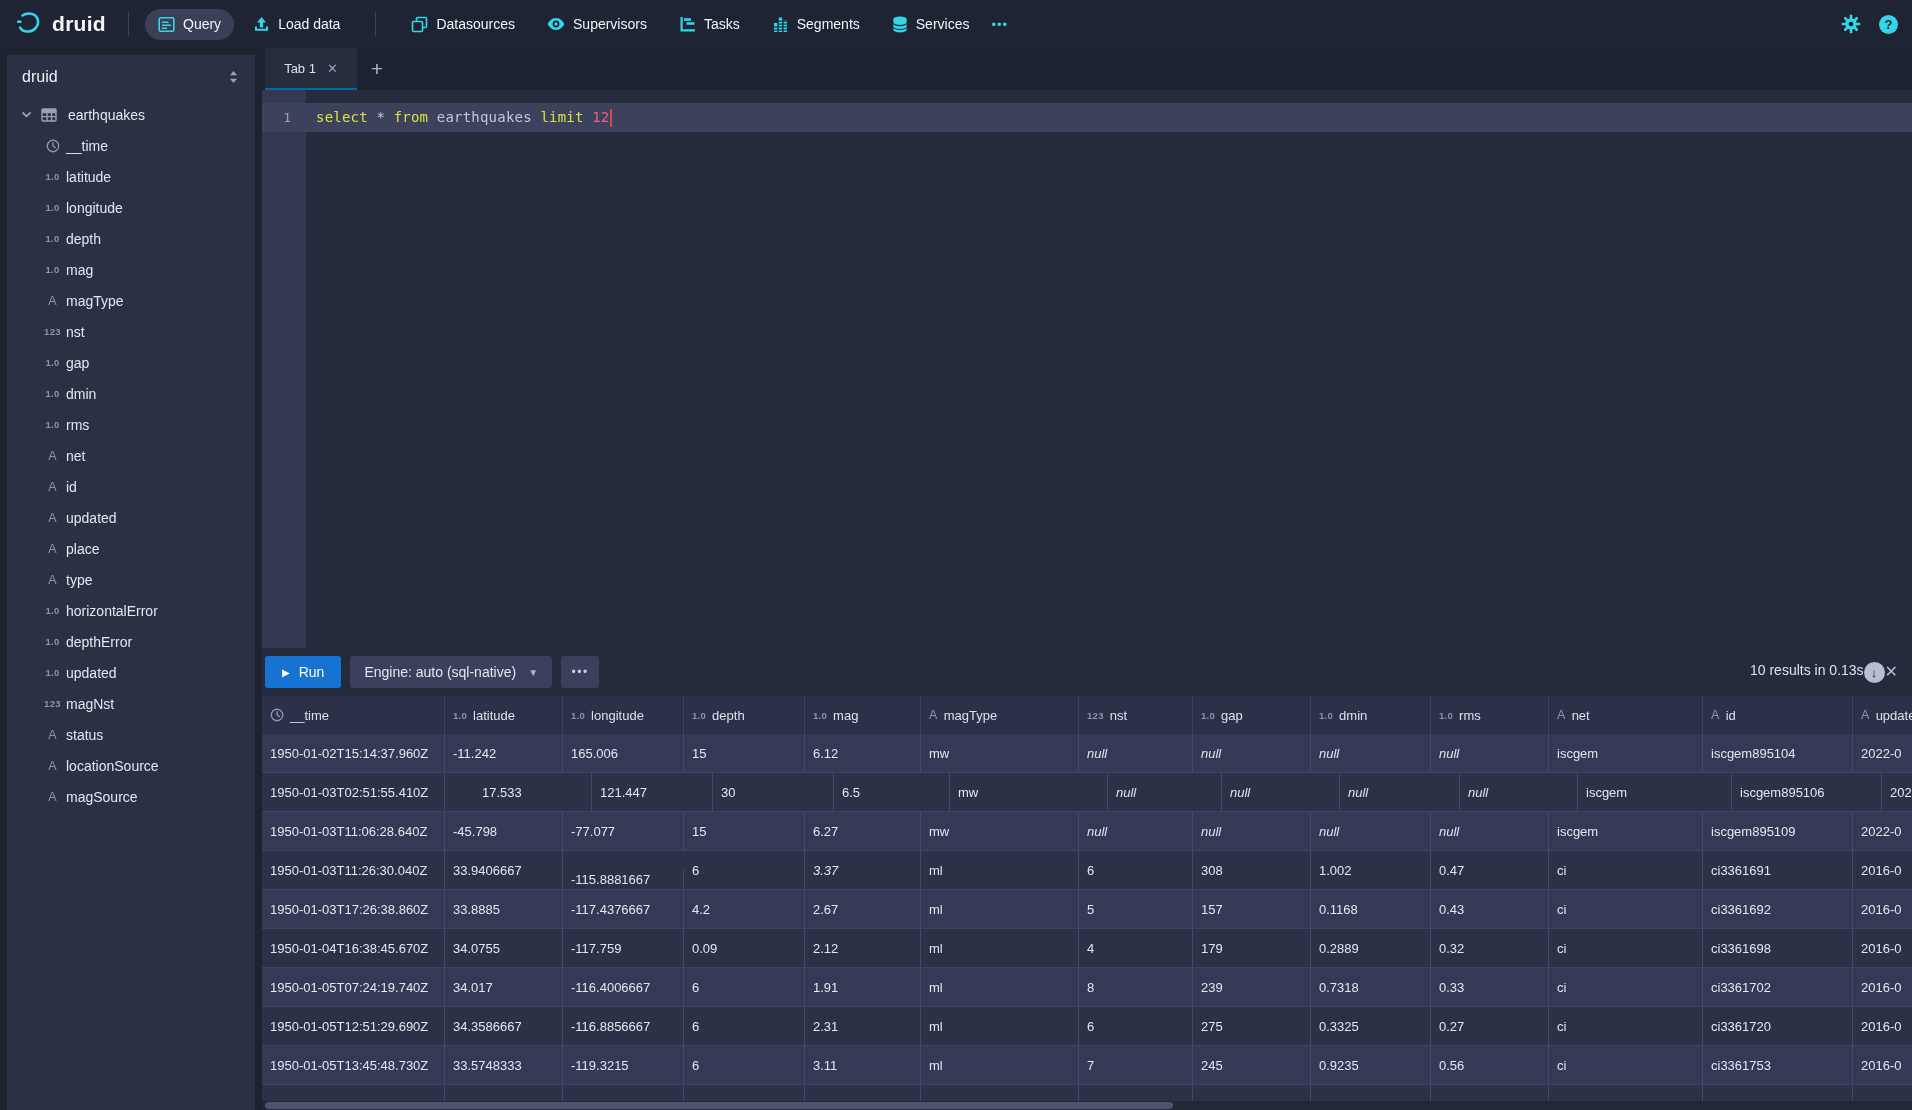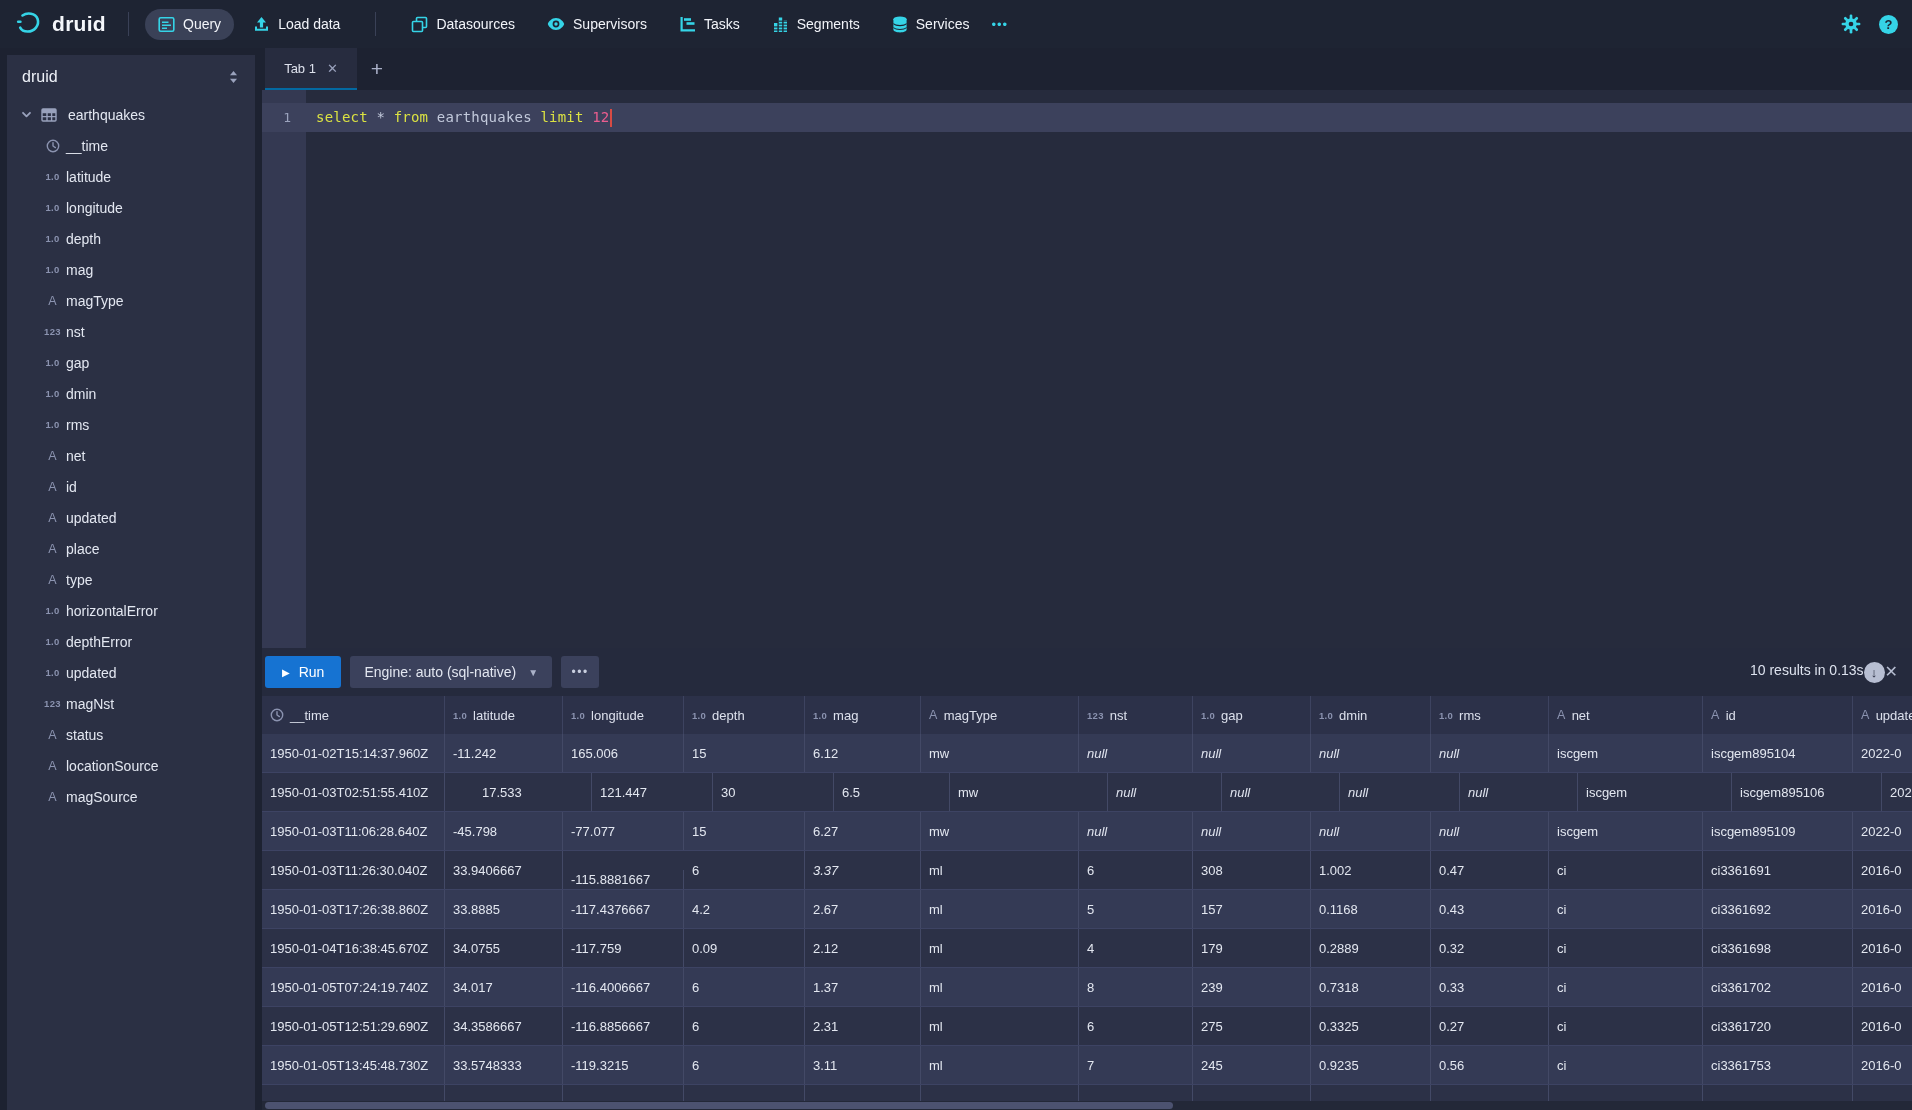--- a/index.html
+++ b/index.html
@@ -512,21 +512,21 @@
           <div class="td" style="width: 118px;">0.32</div>
           <div class="td" style="width: 154px;">ci</div>
           <div class="td" style="width: 150px;">ci3361698</div>
           <div class="td" style="width: 165px;">2016-0</div>
         </div>
         <div class="trow odd">
           <div class="td" style="width: 183px;">1950-01-05T07:24:19.740Z</div>
           <div class="td" style="width: 118px;">34.017</div>
           <div class="td" style="width: 121px;">-116.4006667</div>
           <div class="td" style="width: 121px;">6</div>
-          <div class="td" style="width: 116px;">1.37</div>
+          <div class="td" style="width: 116px;">1.91</div>
           <div class="td" style="width: 158px;">ml</div>
           <div class="td" style="width: 114px;">8</div>
           <div class="td" style="width: 118px;">239</div>
           <div class="td" style="width: 120px;">0.7318</div>
           <div class="td" style="width: 118px;">0.33</div>
           <div class="td" style="width: 154px;">ci</div>
           <div class="td" style="width: 150px;">ci3361702</div>
           <div class="td" style="width: 165px;">2016-0</div>
         </div>
         <div class="trow even">

